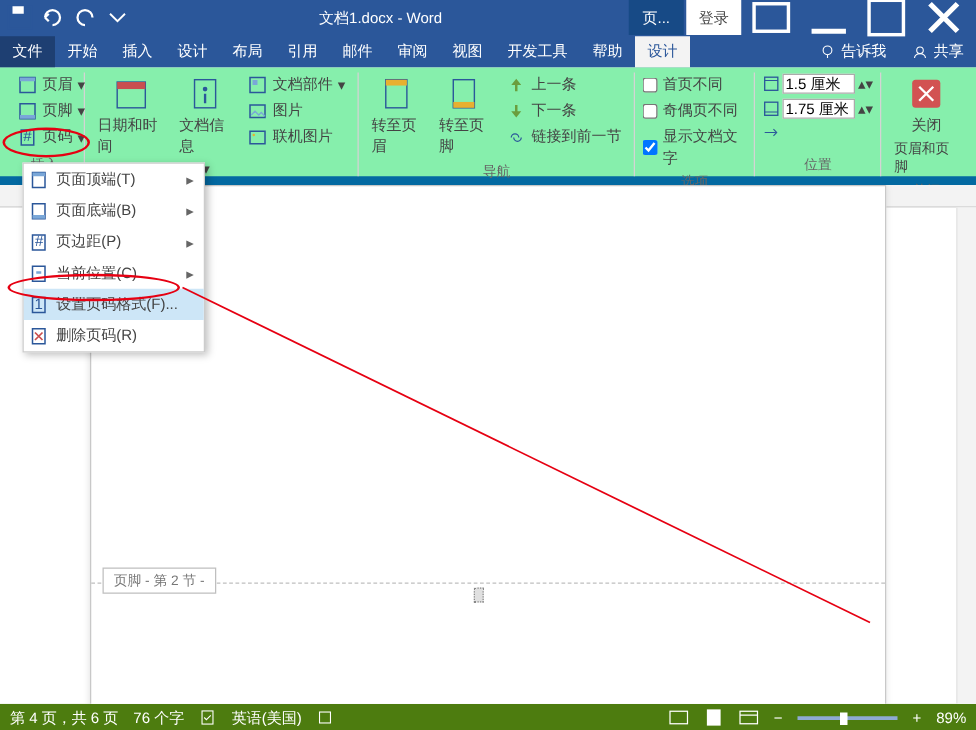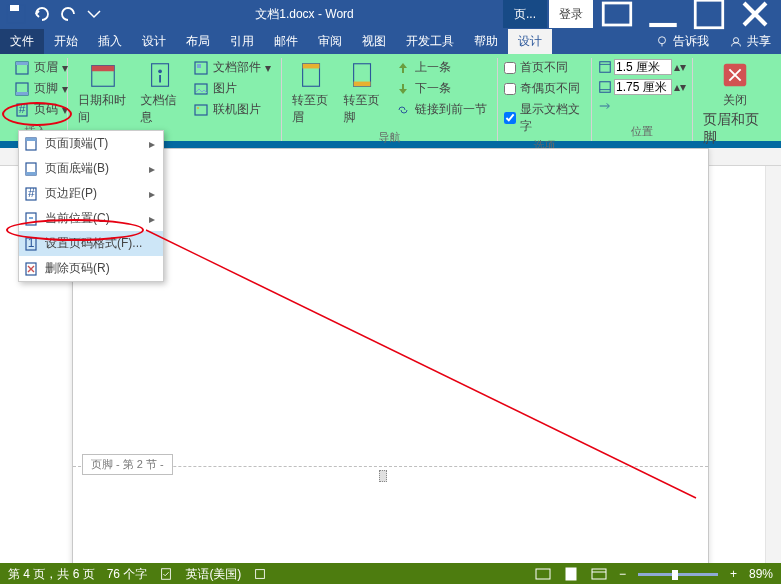--- a/index.html
+++ b/index.html
@@ -361,21 +361,21 @@
   <div class="ribbon-group" style="border-right:none">
     <div class="group-body">
       <div class="rbutton large">
           <span class="ico">
             <svg viewBox="0 0 32 32">
               <rect x="4" y="4" width="24" height="24" rx="3" fill="#d25252"></rect>
               <path d="M10 10 L22 22 M22 10 L10 22" stroke="#fff" stroke-width="2"></path>
             </svg>
           </span>
           <span>关闭</span>
-          <span style="font-size:14px">页眉和页脚</span>
+          <span style="font-size:11px">页眉和页脚</span>
         </div>
     </div>
     <div class="group-label">关闭</div>
   </div>
 </div>
 
 <div class="annotation-ring" style="left:2px; top:102px; width:70px; height:24px;"></div>
 
 <div class="dropdown-menu">
   <div class="menu-item">

